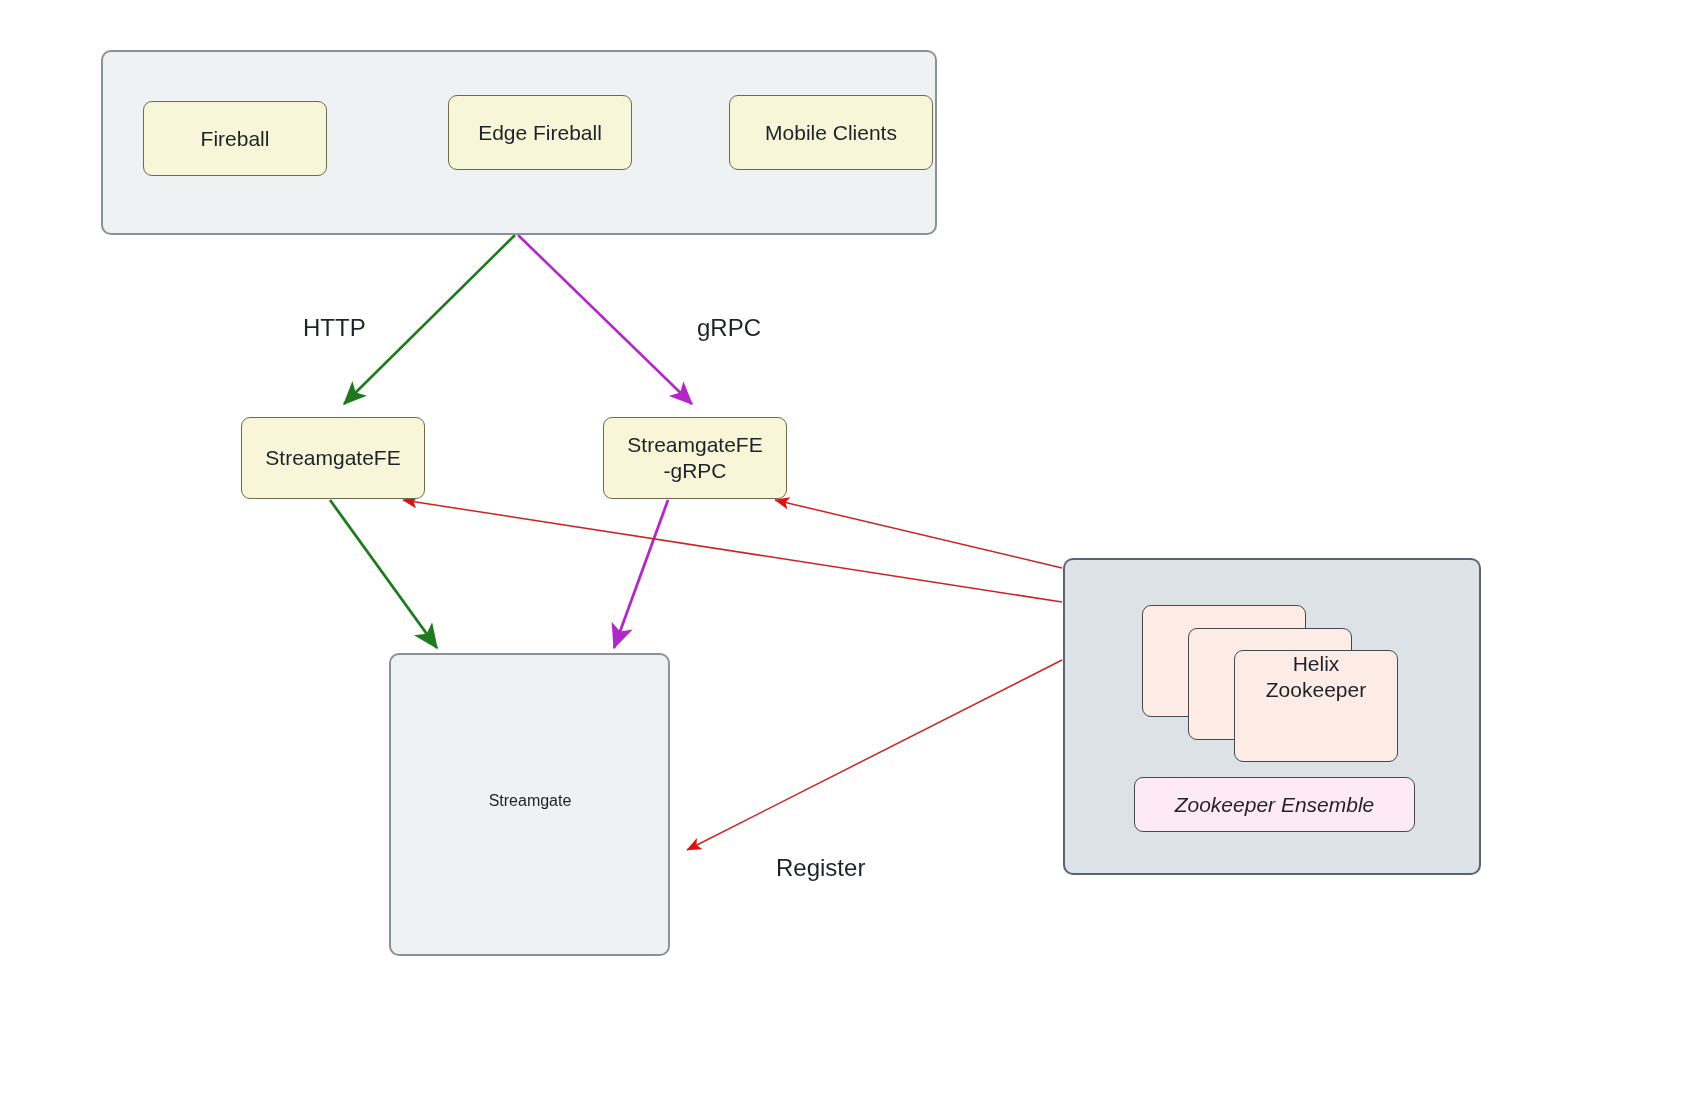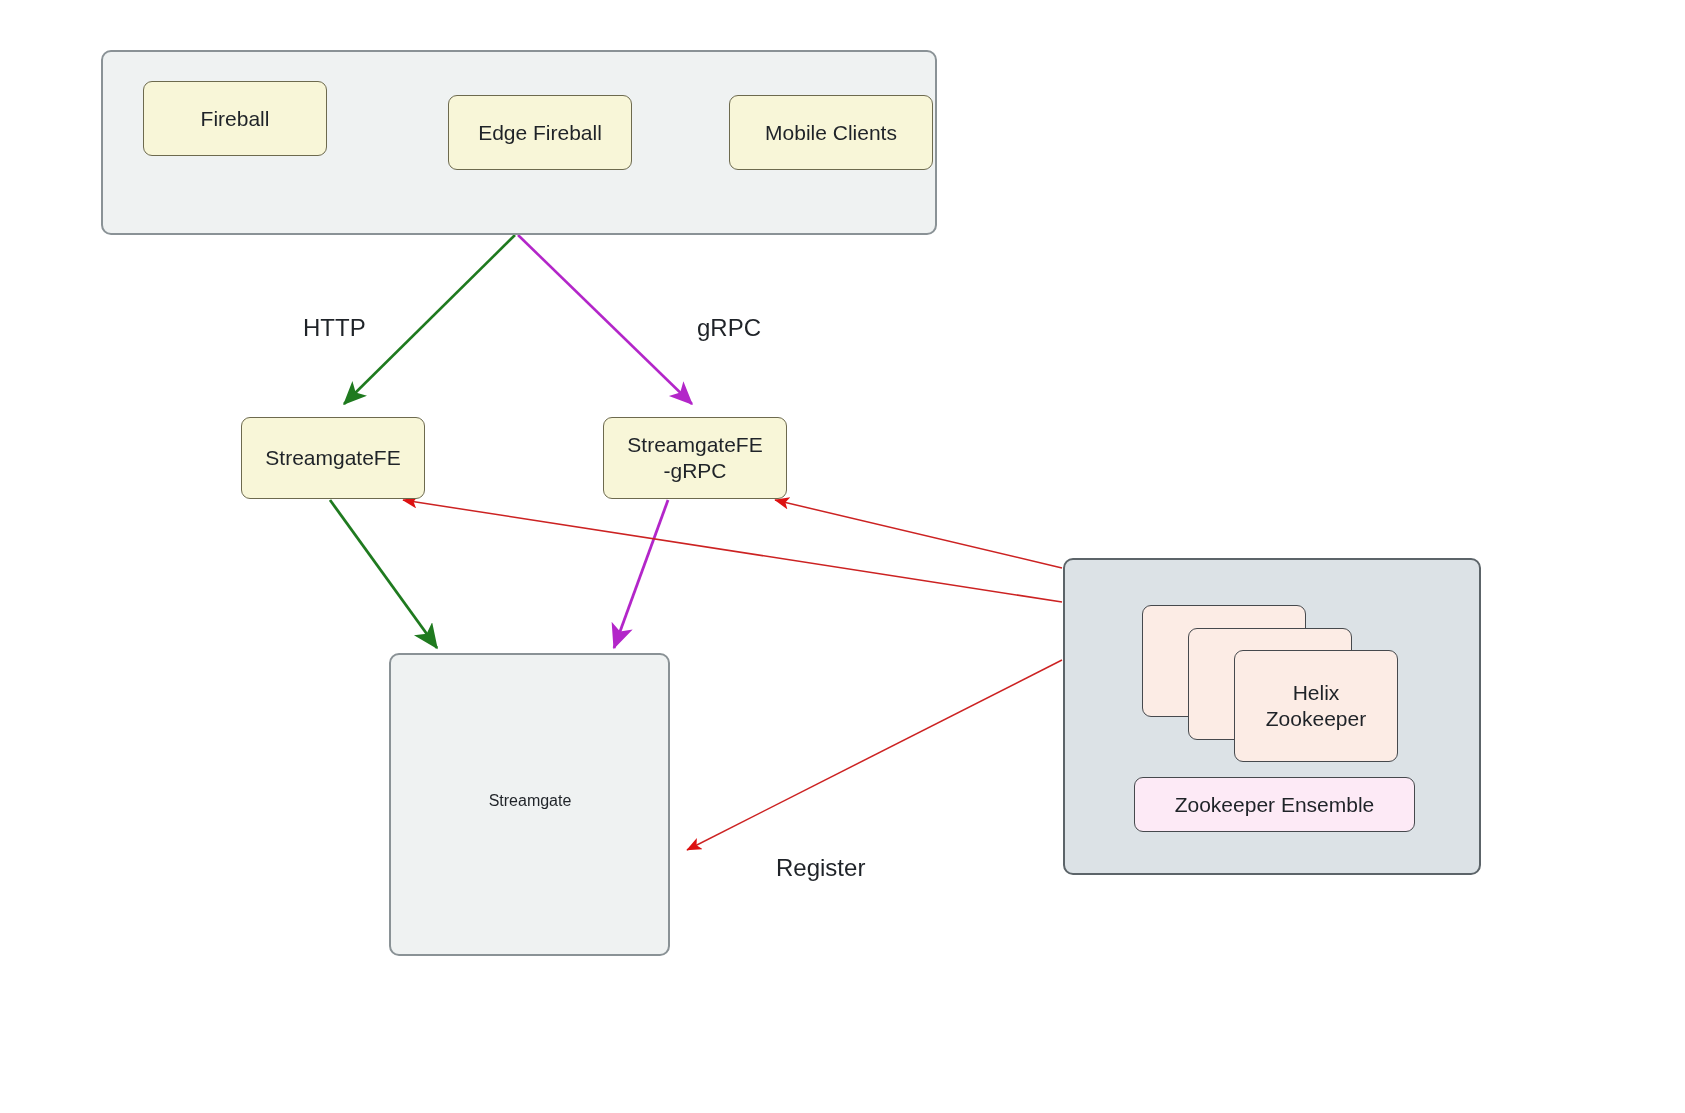--- a/index.html
+++ b/index.html
@@ -54,36 +54,36 @@
   
   .helix-card {
     position: absolute;
     background: #fcece5;
     border: 1.6px solid #46494d;
     border-radius: 9px;
   }
   .helix-card.front {
     display: flex;
     align-items: center;
-    justify-content: center;
     font-size: 21px;
     color: #1f2328;
     text-align: center;
     line-height: 1.26;
   }
   .zk-box {
     position: absolute;
     background: #fdeaf6;
     border: 1.6px solid #46494d;
     border-radius: 9px;
     display: flex;
     align-items: center;
     justify-content: center;
     font-size: 21px;
     color: #1f2328;
+    font-style: italic;
   }
   .edge-label {
     position: absolute;
     font-size: 24px;
     color: #1f2328;
     white-space: nowrap;
   }
   .ring-label {
     position: absolute;
     font-size: 16px;
@@ -153,21 +153,21 @@
       <circle cx="468" cy="774" r="23" fill="#fdfdfd" stroke="#3b3f44" stroke-width="1.5"></circle>
       <circle cx="604" cy="774" r="23" fill="#fdfdfd" stroke="#3b3f44" stroke-width="1.5"></circle>
       <circle cx="468" cy="839" r="23" fill="#fdfdfd" stroke="#3b3f44" stroke-width="1.5"></circle>
       <circle cx="604" cy="839" r="23" fill="#fdfdfd" stroke="#3b3f44" stroke-width="1.5"></circle>
       <circle cx="534" cy="882" r="23" fill="#fdfdfd" stroke="#3b3f44" stroke-width="1.5"></circle>
     </g>
   </svg>
 
   <div class="node group-box" style="left:101px; top:50px; width:836px; height:185px;"></div>
 
-  <div class="node yellow-box" style="left:143px; top:81px; width:184px; height:75px;">
+  <div class="node yellow-box" style="left:143px; top:101px; width:184px; height:75px;">
     <span>Fireball</span>
   </div>
 
   <div class="node yellow-box" style="left:448px; top:95px; width:184px; height:75px;">
     <span>Edge Fireball</span>
   </div>
 
   <div class="node yellow-box" style="left:729px; top:95px; width:204px; height:75px;">
     <span>Mobile Clients</span>
   </div>

